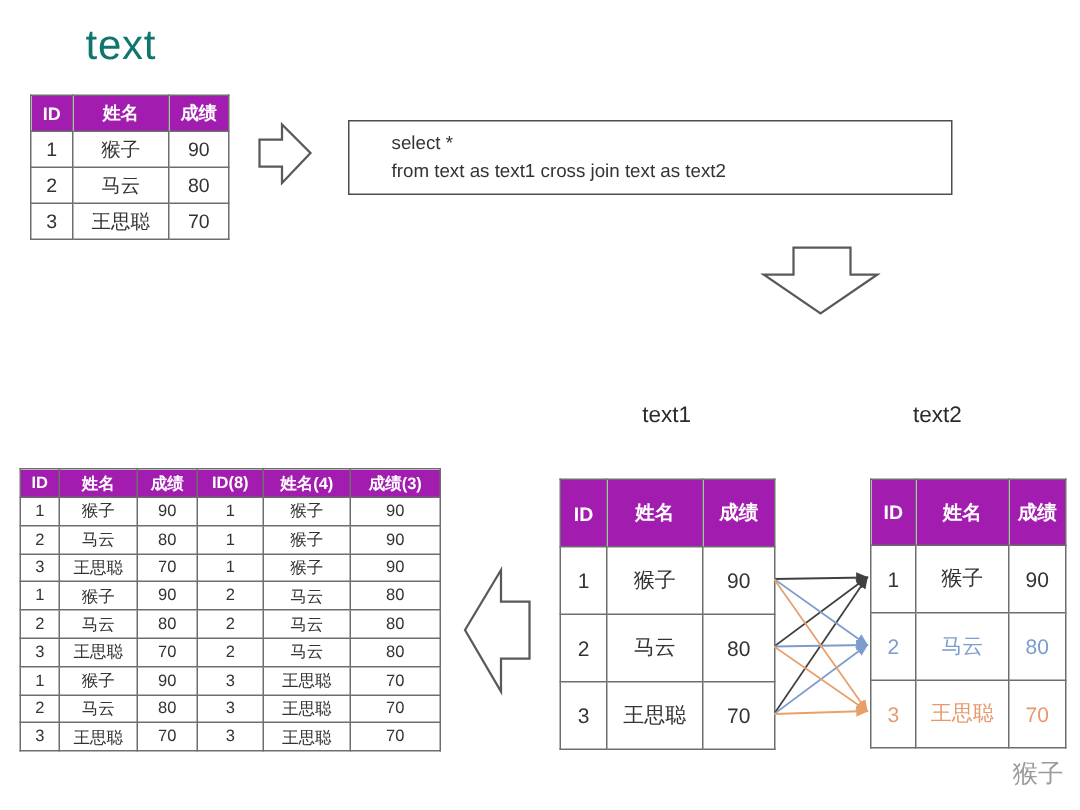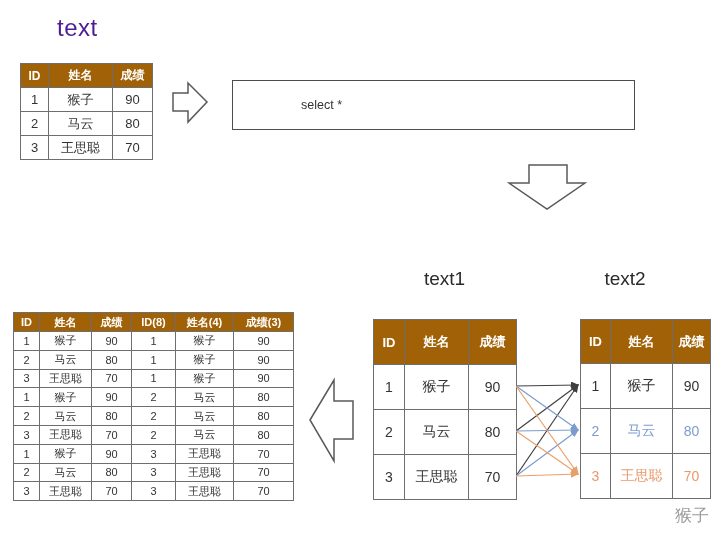--- a/index.html
+++ b/index.html
@@ -3,31 +3,31 @@
 <meta charset="utf-8">
 <style>
   html,body{margin:0;padding:0;background:#ffffff;}
   body{
     width:720px;height:540px;position:relative;overflow:hidden;
     font-family:"Liberation Sans","DejaVu Sans",sans-serif;
     -webkit-font-smoothing:antialiased;
   }
   .abs{position:absolute;}
   .diagram-title{
-    font-size:24px;color:#4c1d95;letter-spacing:0.5px;
+    font-size:28px;color:#0f766e;letter-spacing:0.5px;
   }
   .table-title{
-    font-size:19px;color:#2b2b2b;text-align:center;
+    font-size:15px;color:#2b2b2b;text-align:center;
   }
   table{border-collapse:collapse;table-layout:fixed;background:#ffffff;}
   th,td{
     border:1px solid #6e6e6e;text-align:center;vertical-align:middle;
     padding:0;overflow:hidden;white-space:nowrap;
   }
-  th{background:#a16207;color:#ffffff;font-weight:bold;}
+  th{background:#a21caf;color:#ffffff;font-weight:bold;}
   td{color:#333333;}
   
   .tbl-source{left:20px;top:63px;width:132px;}
   .tbl-source th{height:23px;font-size:12px;}
   .tbl-source td{height:23px;font-size:13px;}
   
   .tbl-result{left:13px;top:312px;width:280px;}
   .tbl-result th{height:18px;font-size:11px;}
   .tbl-result td{height:17.8px;font-size:11px;}
   
@@ -36,21 +36,21 @@
   .tbl-text1 td{height:44px;font-size:14px;}
   .tbl-text2{left:580px;top:319px;width:130px;}
   .tbl-text2 th{height:43px;font-size:13px;}
   .tbl-text2 td{height:44px;font-size:14px;}
   tr.c-blue td{color:#7c9cce;}
   tr.c-orange td{color:#e8996b;}
   .sql-box{
     left:232px;top:80px;width:403px;height:50px;
     border:1px solid #4d4d4d;box-sizing:border-box;
     display:flex;flex-direction:column;justify-content:center;
-    padding-left:68px;gap:4px;
+    padding-left:28px;gap:4px;
   }
   .sql-line{font-size:12.5px;color:#333333;line-height:15px;}
   .watermark{
     right:11px;bottom:13px;font-size:17px;color:#9b9b9b;
   }
   svg{display:block;}
 </style>
 </head>
 <body>
 
@@ -87,20 +87,21 @@
     </tr>
   </tbody>
 </table>
 
 <svg class="abs" style="left:171px;top:81px;" width="38" height="44" viewBox="0 0 38 44">
   <polygon points="2,12 17,12 17,2 36,21 17,41 17,30 2,30" fill="#ffffff" stroke="#595959" stroke-width="1.5" stroke-linejoin="miter"></polygon>
 </svg>
 
 <div class="abs sql-box">
   <div class="sql-line">select *</div>
+  <div class="sql-line">from text as text1 cross join text as text2</div>
 </div>
 
 <svg class="abs" style="left:507px;top:163px;" width="80" height="49" viewBox="0 0 80 49">
   <polygon points="22,2 60,2 60,20 78,20 40,46 2,20 22,20" fill="#ffffff" stroke="#595959" stroke-width="1.5" stroke-linejoin="miter"></polygon>
 </svg>
 
 <table class="abs tbl-result">
   <colgroup>
     <col style="width:26px">
       <col style="width:52px">

